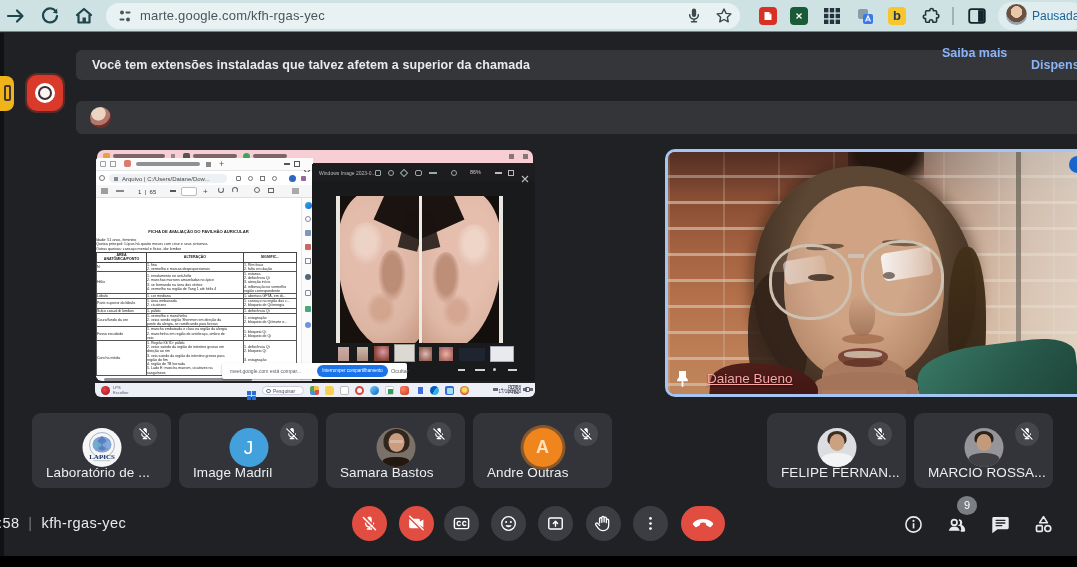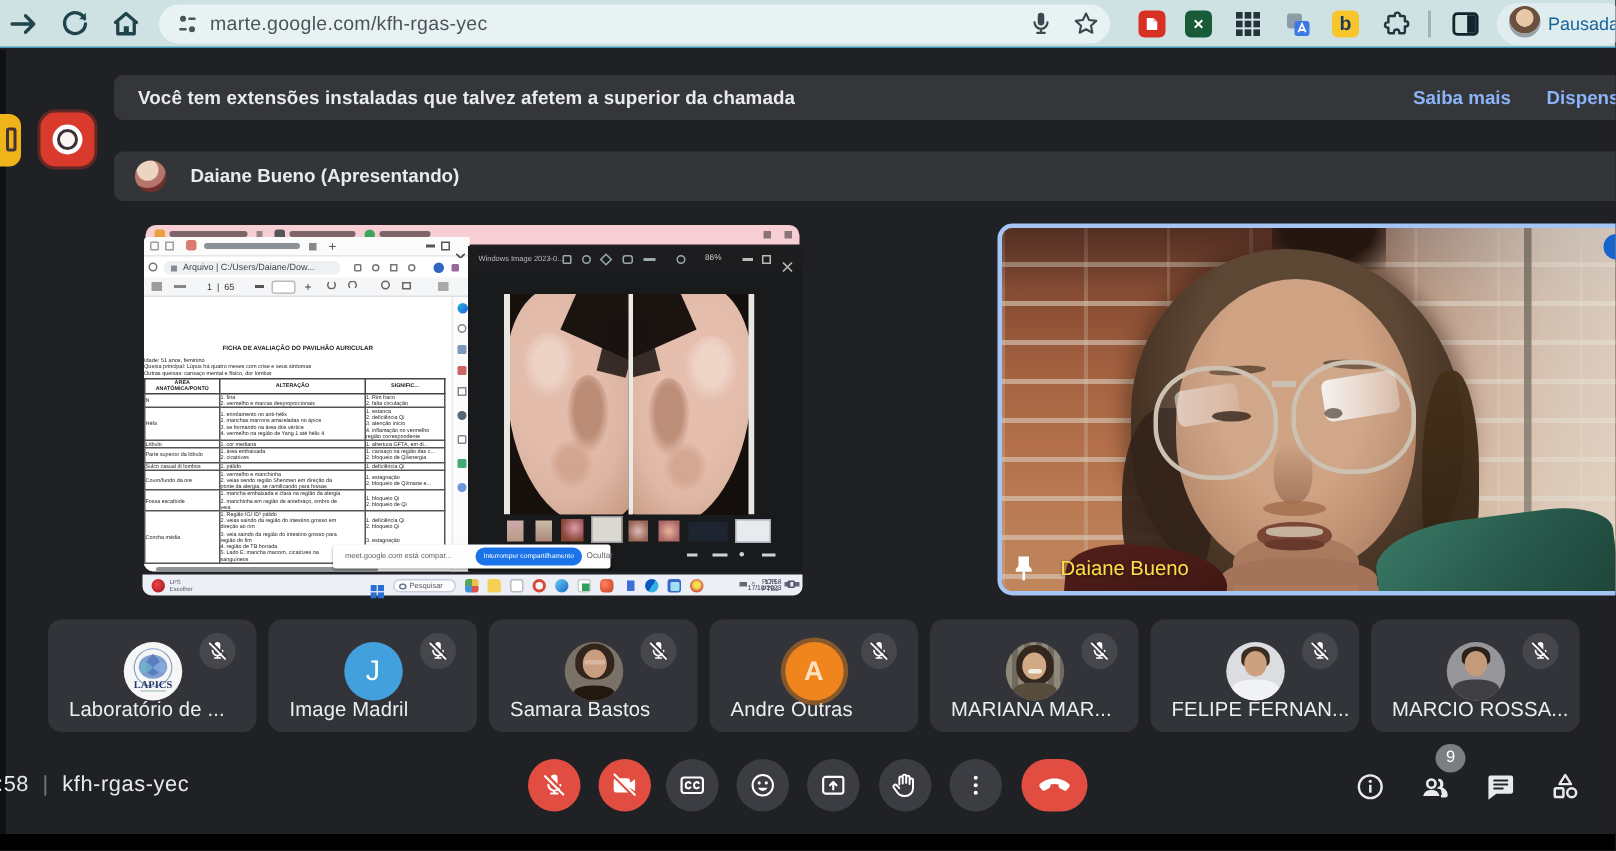--- a/index.html
+++ b/index.html
@@ -56,21 +56,21 @@
 #ewin { position:absolute; left:3px; top:8px; width:217px; height:223px; background:#fff; border-radius:3px 0 0 6px; overflow:hidden; font-family:"Liberation Sans",sans-serif;}
 #pwin { position:absolute; left:219px; top:14px; width:223px; height:217px; background:#191a1c; overflow:hidden;}
 #taskbar { position:absolute; left:2px; top:233px; width:440px; height:14px; background:#edeff7; border-radius:0 0 6px 6px; }
 #stoast { position:absolute; left:129px; top:213px; width:185px; height:16px; background:#fefefe; border-radius:2px; box-shadow:0 1px 2px rgba(0,0,0,.4);}
 #stoast .bp { position:absolute; left:95px; top:2px; width:71px; height:12px; background:#1a73e8; border-radius:7px; color:#fff; font-size:4.5px; text-align:center; line-height:12px; }
 #stoast .gtx { position:absolute; left:8px; top:5px; font-size:5px; color:#5f6368; }
 #stoast .oc { position:absolute; left:169px; top:5px; font-size:5.5px; color:#5f6368; }
 
 
 #vtile { left:665px; top:149px; width:424px; height:248px; border-radius:10px; border:3px solid #a5c5f5; overflow:hidden; background:#8f5b41; }
-#vname { left:707px; top:371px; font-size:13.5px; color:#fde047; font-weight:500; text-shadow:0 1px 2px rgba(0,0,0,.5); }
+#vname { left:707px; top:371px; font-size:13.5px; color:#fca5a5; font-weight:500; text-shadow:0 1px 2px rgba(0,0,0,.5);text-decoration:underline; }
 </style>
 </head>
 <body>
 <div id="stage">
 
   <div class="abs" id="bbar"></div>
   <div class="abs" id="urlpill"></div>
   <div class="abs" id="urltext">marte.google.com/kfh-rgas-yec</div>
   <div class="abs" id="profpill"></div>
   <div class="abs" id="pava"></div>
@@ -139,25 +139,24 @@
       <rect x="3.5" y="4.5" width="17" height="15" rx="2.5" stroke="#15242c" stroke-width="2" fill="none"></rect>
       <rect x="13.2" y="5.6" width="6.3" height="12.8" fill="#15242c"></rect>
     </svg>
 
   <div class="abs" id="blackleft"></div>
   <div class="abs" id="blackbottom"></div>
 
   <div class="abs toast" id="toast1">
     <div class="t">Você tem extensões instaladas que talvez afetem a superior da chamada</div>
   </div>
-  <div class="abs blink" style="left:942px; top:58px;">Saiba mais</div>
+  <div class="abs blink" style="left:942px; top:46px;">Saiba mais</div>
   <div class="abs blink" style="left:1031px; top:58px;">Dispensar</div>
   <div class="abs toast" id="toast2"></div>
   <div class="abs" id="t2av"></div>
-  <div class="abs" id="t2tx">Daiane Bueno (Apresentando)</div>
   <div class="abs" id="yellowbtn">
       <div class="g"></div>
     </div>
   <div class="abs" id="recbtn">
       <div class="o"></div>
       <div class="i"></div>
     </div>
 
   <div class="abs" id="share">
     <div id="pinkbar">
@@ -501,67 +500,50 @@
     <div class="pmic">
         <svg width="16" height="16" viewBox="0 0 24 24">
           <path d="M12 3a2.8 2.8 0 0 1 2.8 2.8v5c0 .5-.1.9-.3 1.3L9.2 7.5V5.8A2.8 2.8 0 0 1 12 3z" fill="#fff"></path>
           <path d="M16.2 14.5a5.1 5.1 0 0 0 .9-2.9M7 11.6a5.1 5.1 0 0 0 7.8 4.2M12 16.8V19M9.3 19h5.4" stroke="#fff" stroke-width="1.7" fill="none" stroke-linecap="round"></path>
           <path d="M5.7 2.8 21 18.1" stroke="#35363a" stroke-width="1.5"></path>
           <path d="M4.2 4.4 19.6 19.8" stroke="#fff" stroke-width="1.8" stroke-linecap="round"></path>
         </svg>
       </div>
     <div class="pname">Andre Outras</div>
   </div>
-  <div class="ptile" style="left:620px;">
-    <div class="pav" style="background:repeating-linear-gradient(90deg,#8f897c 0 4px,#6f695e 4px 8px);">
-      <div class="hr" style="left:7px;top:2px;width:25px;height:26px;border-radius:50% 50% 40% 40%;background:#33271e;"></div>
-      <div class="fc" style="left:11px;top:7px;width:16px;height:18px;border-radius:50%;background:#d2a987;"></div>
-      <div class="fc" style="left:15px;top:18px;width:9px;height:3px;border-radius:2px;background:#f3ece2;"></div>
-      <div class="sh" style="left:5px;top:27px;width:29px;height:12px;border-radius:45% 45% 0 0;background:#584c3c;"></div>
+  <div class="ptile" style="left:914px;">
+    <div class="pav" style="background:#96969a;">
+      <div class="hr" style="left:10px;top:3px;width:19px;height:13px;border-radius:50% 50% 30% 30%;background:#2c211a;"></div>
+      <div class="fc" style="left:12px;top:6px;width:15px;height:17px;border-radius:50%;background:#c39a7a;"></div>
+      <div class="sh" style="left:4px;top:25px;width:31px;height:14px;border-radius:45% 45% 0 0;background:#3f3f44;"></div>
     </div>
     <div class="pmic">
         <svg width="16" height="16" viewBox="0 0 24 24">
           <path d="M12 3a2.8 2.8 0 0 1 2.8 2.8v5c0 .5-.1.9-.3 1.3L9.2 7.5V5.8A2.8 2.8 0 0 1 12 3z" fill="#fff"></path>
           <path d="M16.2 14.5a5.1 5.1 0 0 0 .9-2.9M7 11.6a5.1 5.1 0 0 0 7.8 4.2M12 16.8V19M9.3 19h5.4" stroke="#fff" stroke-width="1.7" fill="none" stroke-linecap="round"></path>
           <path d="M5.7 2.8 21 18.1" stroke="#35363a" stroke-width="1.5"></path>
           <path d="M4.2 4.4 19.6 19.8" stroke="#fff" stroke-width="1.8" stroke-linecap="round"></path>
         </svg>
       </div>
-    <div class="pname">MARIANA MAR...</div>
-  </div>
-  <div class="ptile" style="left:914px;">
-    <div class="pav" style="background:#96969a;">
-      <div class="hr" style="left:10px;top:3px;width:19px;height:13px;border-radius:50% 50% 30% 30%;background:#2c211a;"></div>
-      <div class="fc" style="left:12px;top:6px;width:15px;height:17px;border-radius:50%;background:#c39a7a;"></div>
-      <div class="sh" style="left:4px;top:25px;width:31px;height:14px;border-radius:45% 45% 0 0;background:#3f3f44;"></div>
+    <div class="pname">MARCIO ROSSA...</div>
+  </div>
+  <div class="ptile" style="left:767px;">
+    <div class="pav" style="background:#dcdde0;">
+      <div class="hr" style="left:10px;top:3px;width:19px;height:14px;border-radius:50% 50% 30% 30%;background:#3a2d22;"></div>
+      <div class="fc" style="left:12px;top:6px;width:15px;height:17px;border-radius:50%;background:#cba181;"></div>
+      <div class="sh" style="left:4px;top:25px;width:31px;height:14px;border-radius:45% 45% 0 0;background:#f2f3f5;"></div>
     </div>
     <div class="pmic">
         <svg width="16" height="16" viewBox="0 0 24 24">
           <path d="M12 3a2.8 2.8 0 0 1 2.8 2.8v5c0 .5-.1.9-.3 1.3L9.2 7.5V5.8A2.8 2.8 0 0 1 12 3z" fill="#fff"></path>
           <path d="M16.2 14.5a5.1 5.1 0 0 0 .9-2.9M7 11.6a5.1 5.1 0 0 0 7.8 4.2M12 16.8V19M9.3 19h5.4" stroke="#fff" stroke-width="1.7" fill="none" stroke-linecap="round"></path>
           <path d="M5.7 2.8 21 18.1" stroke="#35363a" stroke-width="1.5"></path>
           <path d="M4.2 4.4 19.6 19.8" stroke="#fff" stroke-width="1.8" stroke-linecap="round"></path>
         </svg>
       </div>
-    <div class="pname">MARCIO ROSSA...</div>
-  </div>
-  <div class="ptile" style="left:767px;">
-    <div class="pav" style="background:#dcdde0;">
-      <div class="hr" style="left:10px;top:3px;width:19px;height:14px;border-radius:50% 50% 30% 30%;background:#3a2d22;"></div>
-      <div class="fc" style="left:12px;top:6px;width:15px;height:17px;border-radius:50%;background:#cba181;"></div>
-      <div class="sh" style="left:4px;top:25px;width:31px;height:14px;border-radius:45% 45% 0 0;background:#f2f3f5;"></div>
-    </div>
-    <div class="pmic">
-        <svg width="16" height="16" viewBox="0 0 24 24">
-          <path d="M12 3a2.8 2.8 0 0 1 2.8 2.8v5c0 .5-.1.9-.3 1.3L9.2 7.5V5.8A2.8 2.8 0 0 1 12 3z" fill="#fff"></path>
-          <path d="M16.2 14.5a5.1 5.1 0 0 0 .9-2.9M7 11.6a5.1 5.1 0 0 0 7.8 4.2M12 16.8V19M9.3 19h5.4" stroke="#fff" stroke-width="1.7" fill="none" stroke-linecap="round"></path>
-          <path d="M5.7 2.8 21 18.1" stroke="#35363a" stroke-width="1.5"></path>
-          <path d="M4.2 4.4 19.6 19.8" stroke="#fff" stroke-width="1.8" stroke-linecap="round"></path>
-        </svg>
-      </div>
     <div class="pname">FELIPE FERNAN...</div>
   </div>
 
   <div class="abs" id="meetcode">:58<span class="sep">|</span>kfh-rgas-yec</div>
   <div class="cbtn red" style="left:352px;"><svg style="margin:8px" width="19" height="19" viewBox="0 0 24 24">
         <path d="M12 3a2.8 2.8 0 0 1 2.8 2.8v5c0 .5-.1.9-.3 1.3L9.2 7.5V5.8A2.8 2.8 0 0 1 12 3z" fill="#fff"></path>
         <path d="M16.2 14.5a5.1 5.1 0 0 0 .9-2.9M7 11.6a5.1 5.1 0 0 0 7.8 4.2M12 16.8V19M9.3 19h5.4" stroke="#fff" stroke-width="1.7" fill="none" stroke-linecap="round"></path>
         <path d="M5.7 2.8 21 18.1" stroke="#e14d41" stroke-width="1.6"></path>
         <path d="M4.2 4.4 19.6 19.8" stroke="#fff" stroke-width="1.8" stroke-linecap="round"></path>
       </svg></div>

